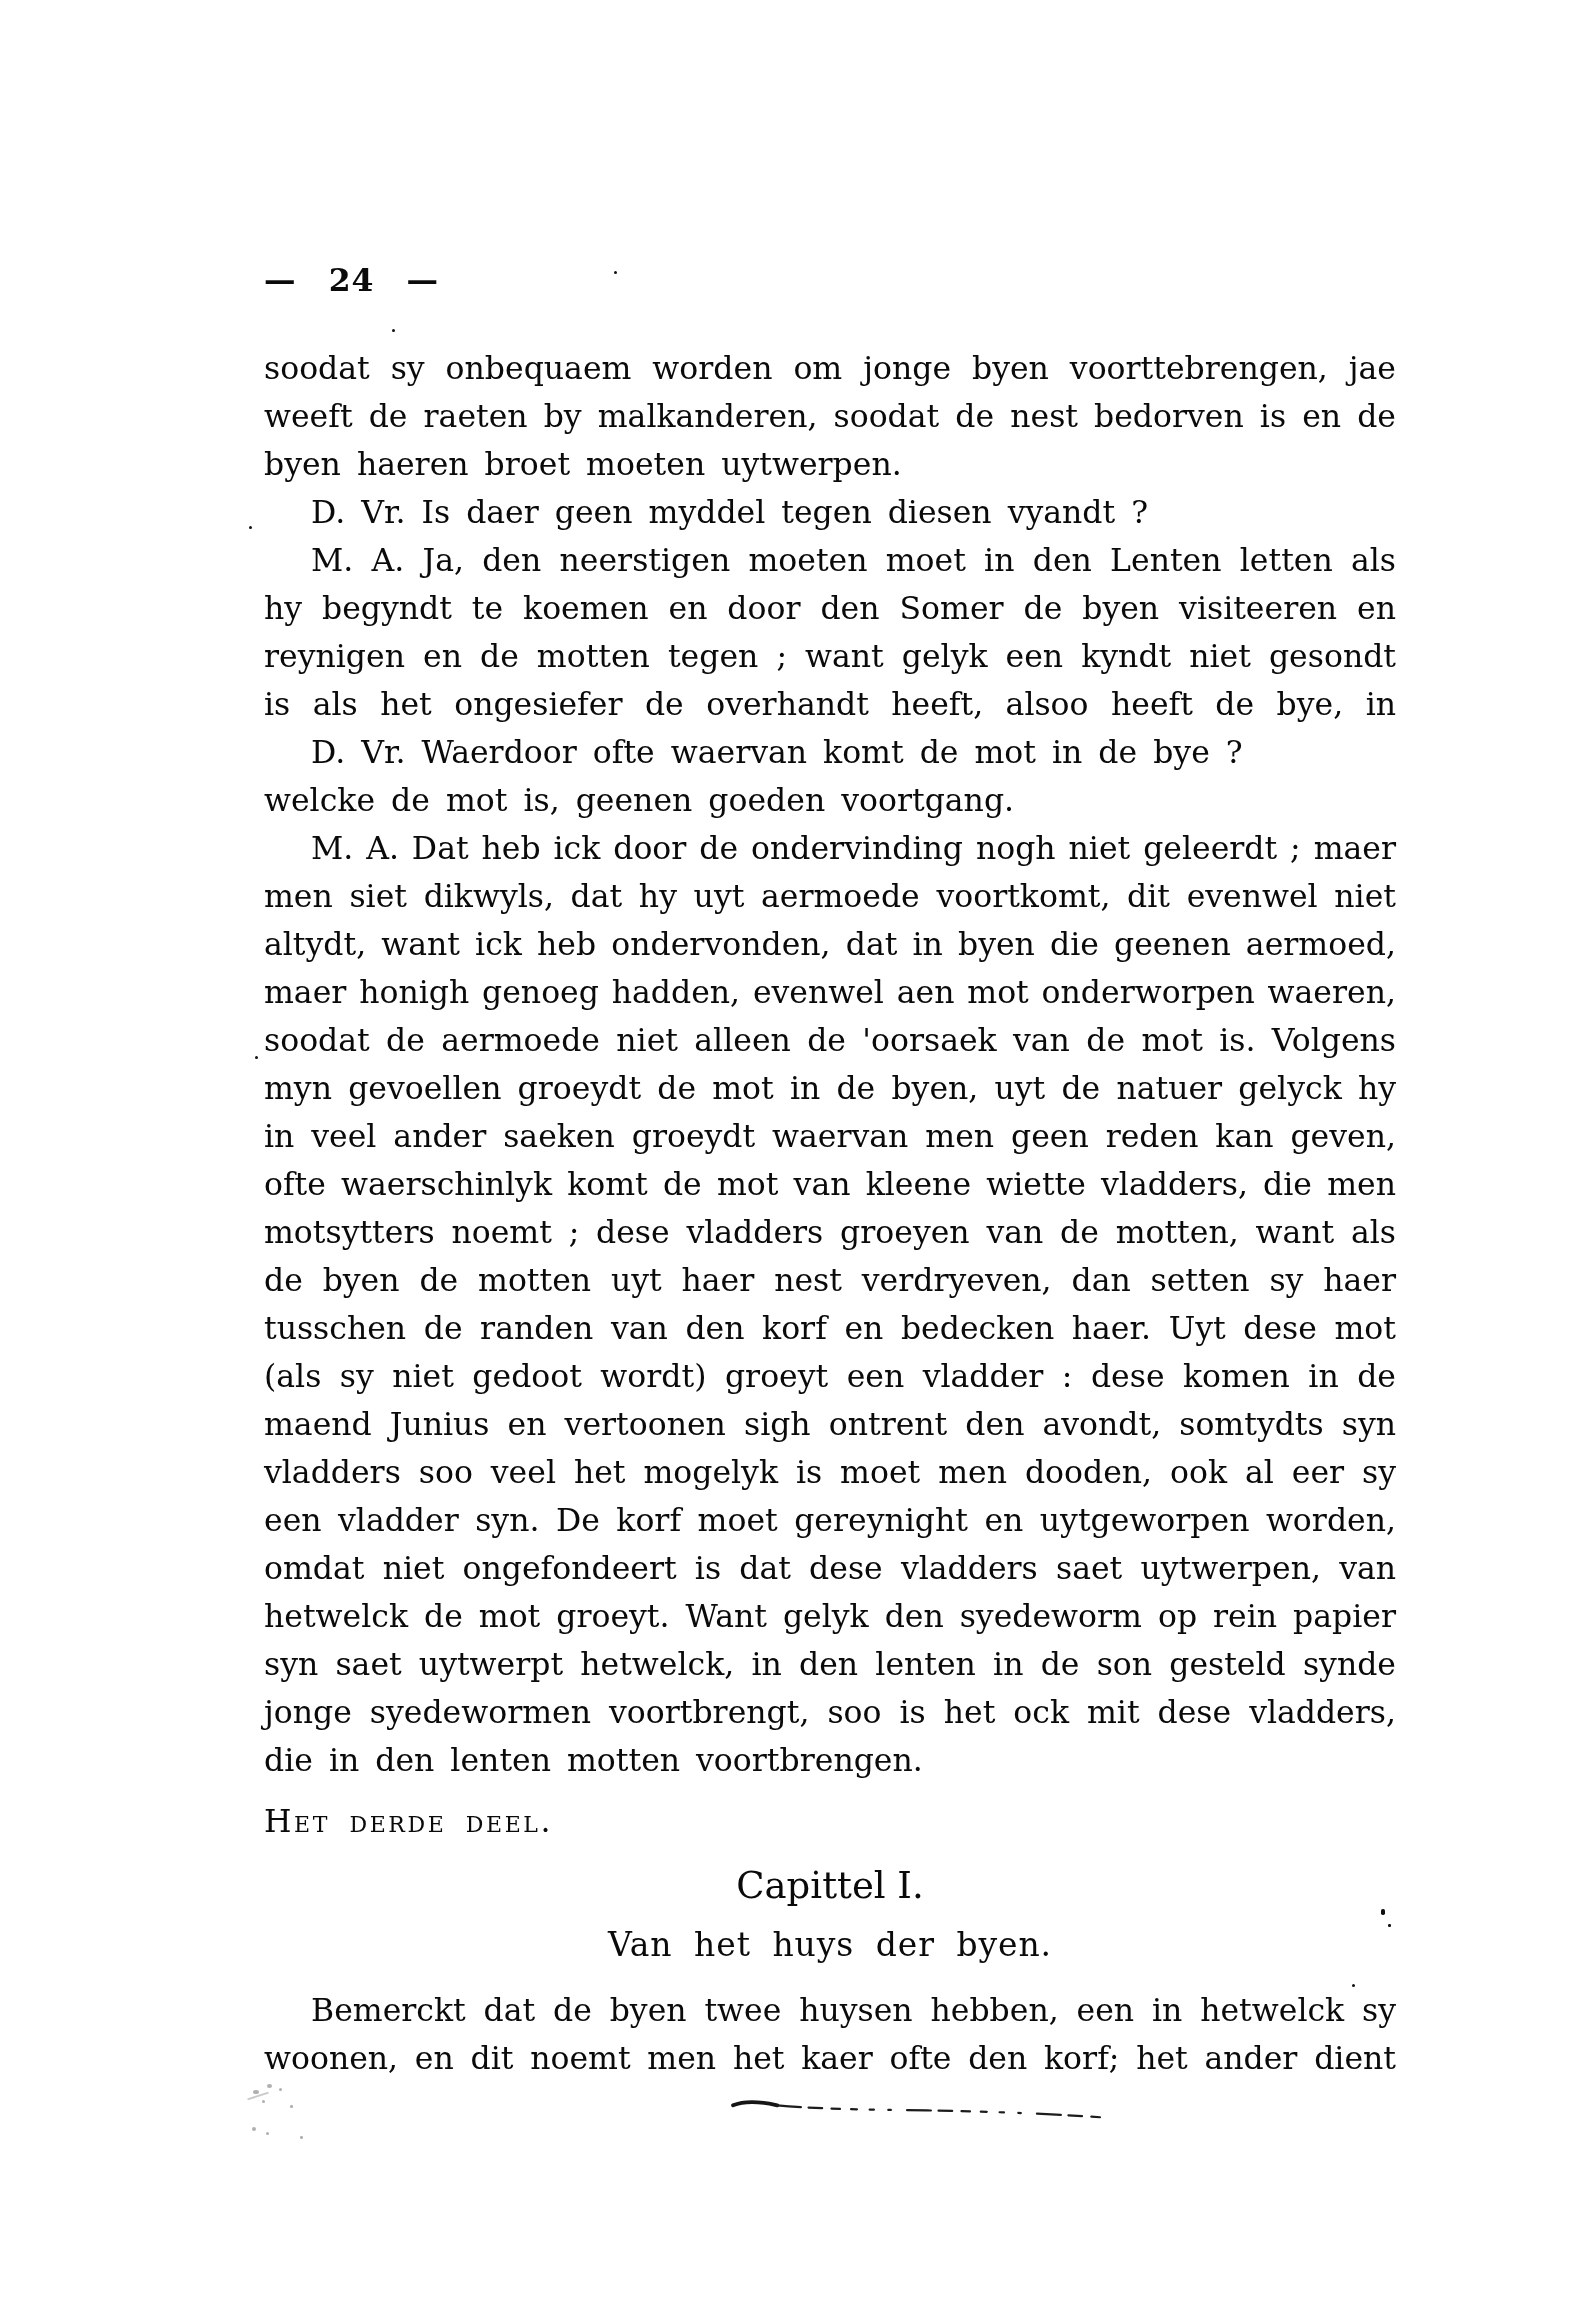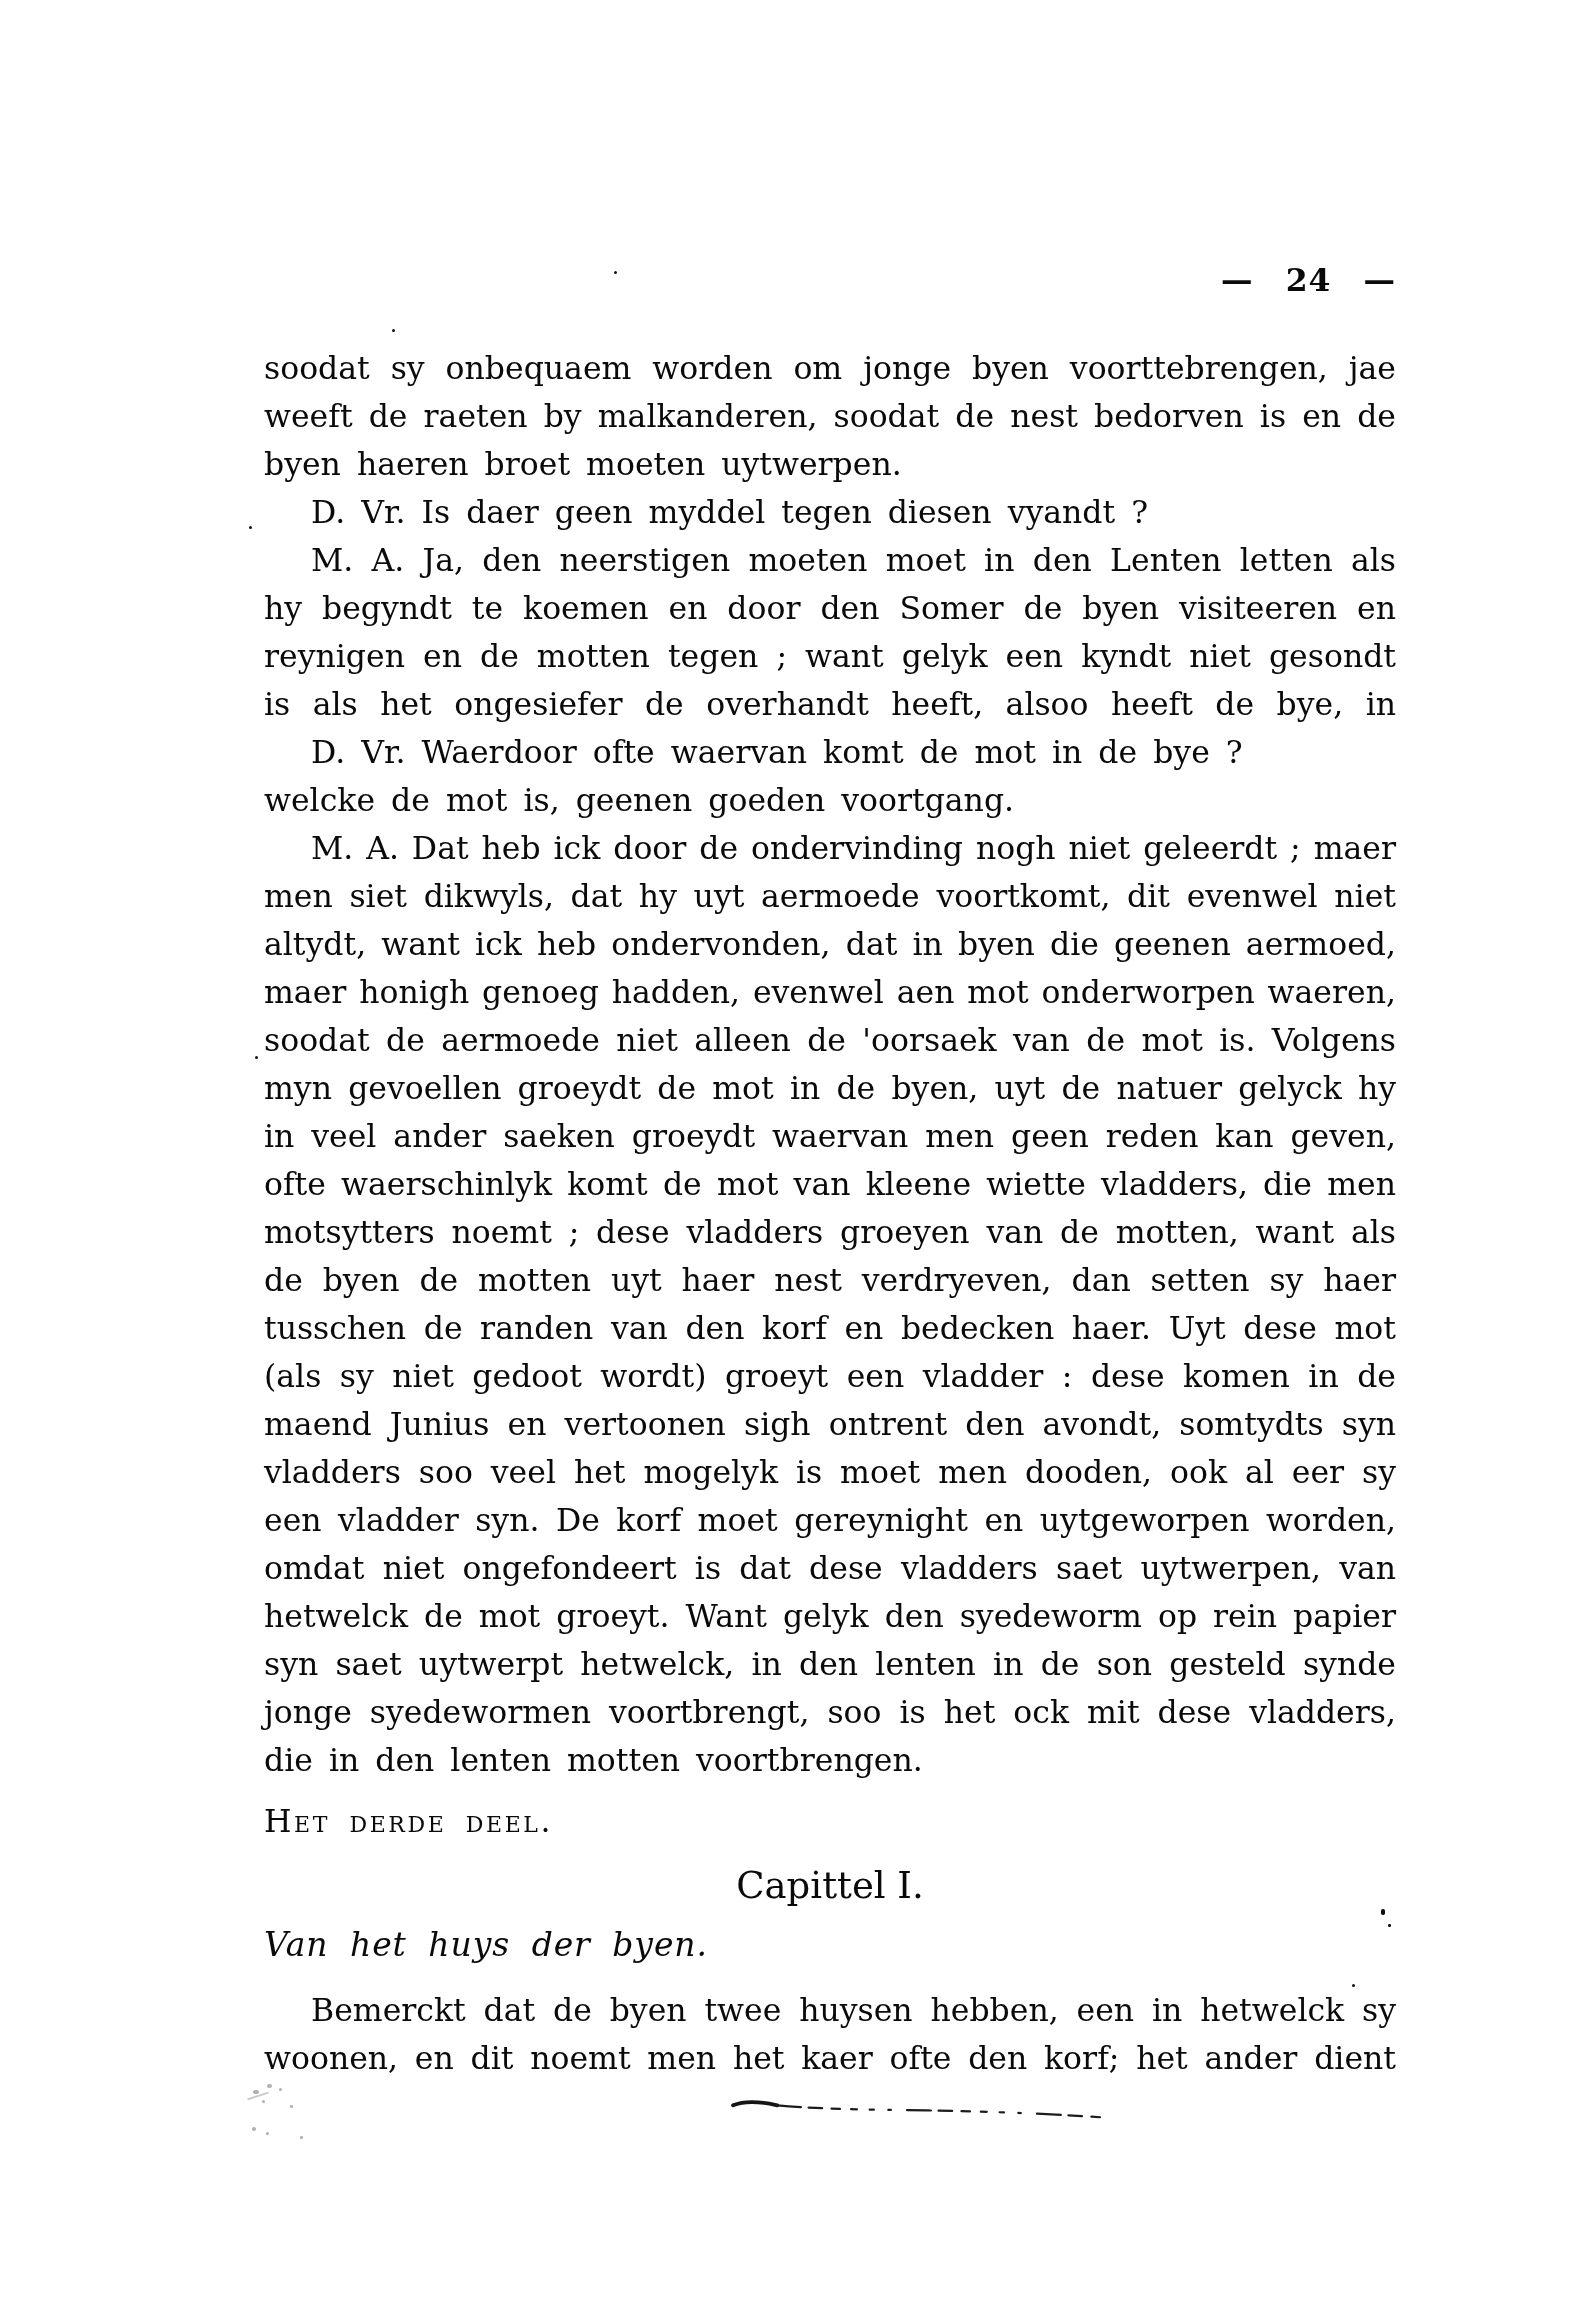--- a/index.html
+++ b/index.html
@@ -9,21 +9,21 @@
     font-family:"DejaVu Serif","Liberation Serif",serif;
     color:#0a0a0a;
   }
   .page {
     position:relative; width:1591px; height:2319px;
     background:#ffffff; overflow:hidden;
   }
   .pageno {
     position:absolute; top:261px; left:264px; width:1132px;
     height:37px; line-height:37px;
-    text-align:right; font-size:31.5px; font-weight:bold;
+    text-align:left; font-size:31.5px; font-weight:bold;
     word-spacing:20.4px; letter-spacing:0.9px;
   }
   .col {
     position:absolute; left:264px; top:344px; width:1132px;
   }
   .line {
     font-size:31.5px; height:48px; line-height:48px;
     text-align:justify; text-align-last:justify;
     white-space:normal; overflow:visible;
   }
@@ -33,21 +33,21 @@
     margin-top:19px; height:36px; line-height:36px;
     text-align:left; font-variant:small-caps;
     font-size:31.5px; letter-spacing:2.6px; word-spacing:6.8px;
   }
   .chapter-heading {
     margin-top:25.5px; height:41px; line-height:41px;
     text-align:center; font-size:37px;
   }
   .chapter-subtitle {
     margin-top:19px; height:39px; line-height:39px;
-    font-style:italic; font-size:33px;
+    text-align:center; font-size:33px;
     word-spacing:10.2px; letter-spacing:0.9px;
   }
   .closing-first { margin-top:22px; }
   .pencil-underline {
     position:absolute; left:731px; top:2096px;
     width:373px; height:25.5px;
   }
   .speck {
     position:absolute; background:#101010; border-radius:50%;
   }

